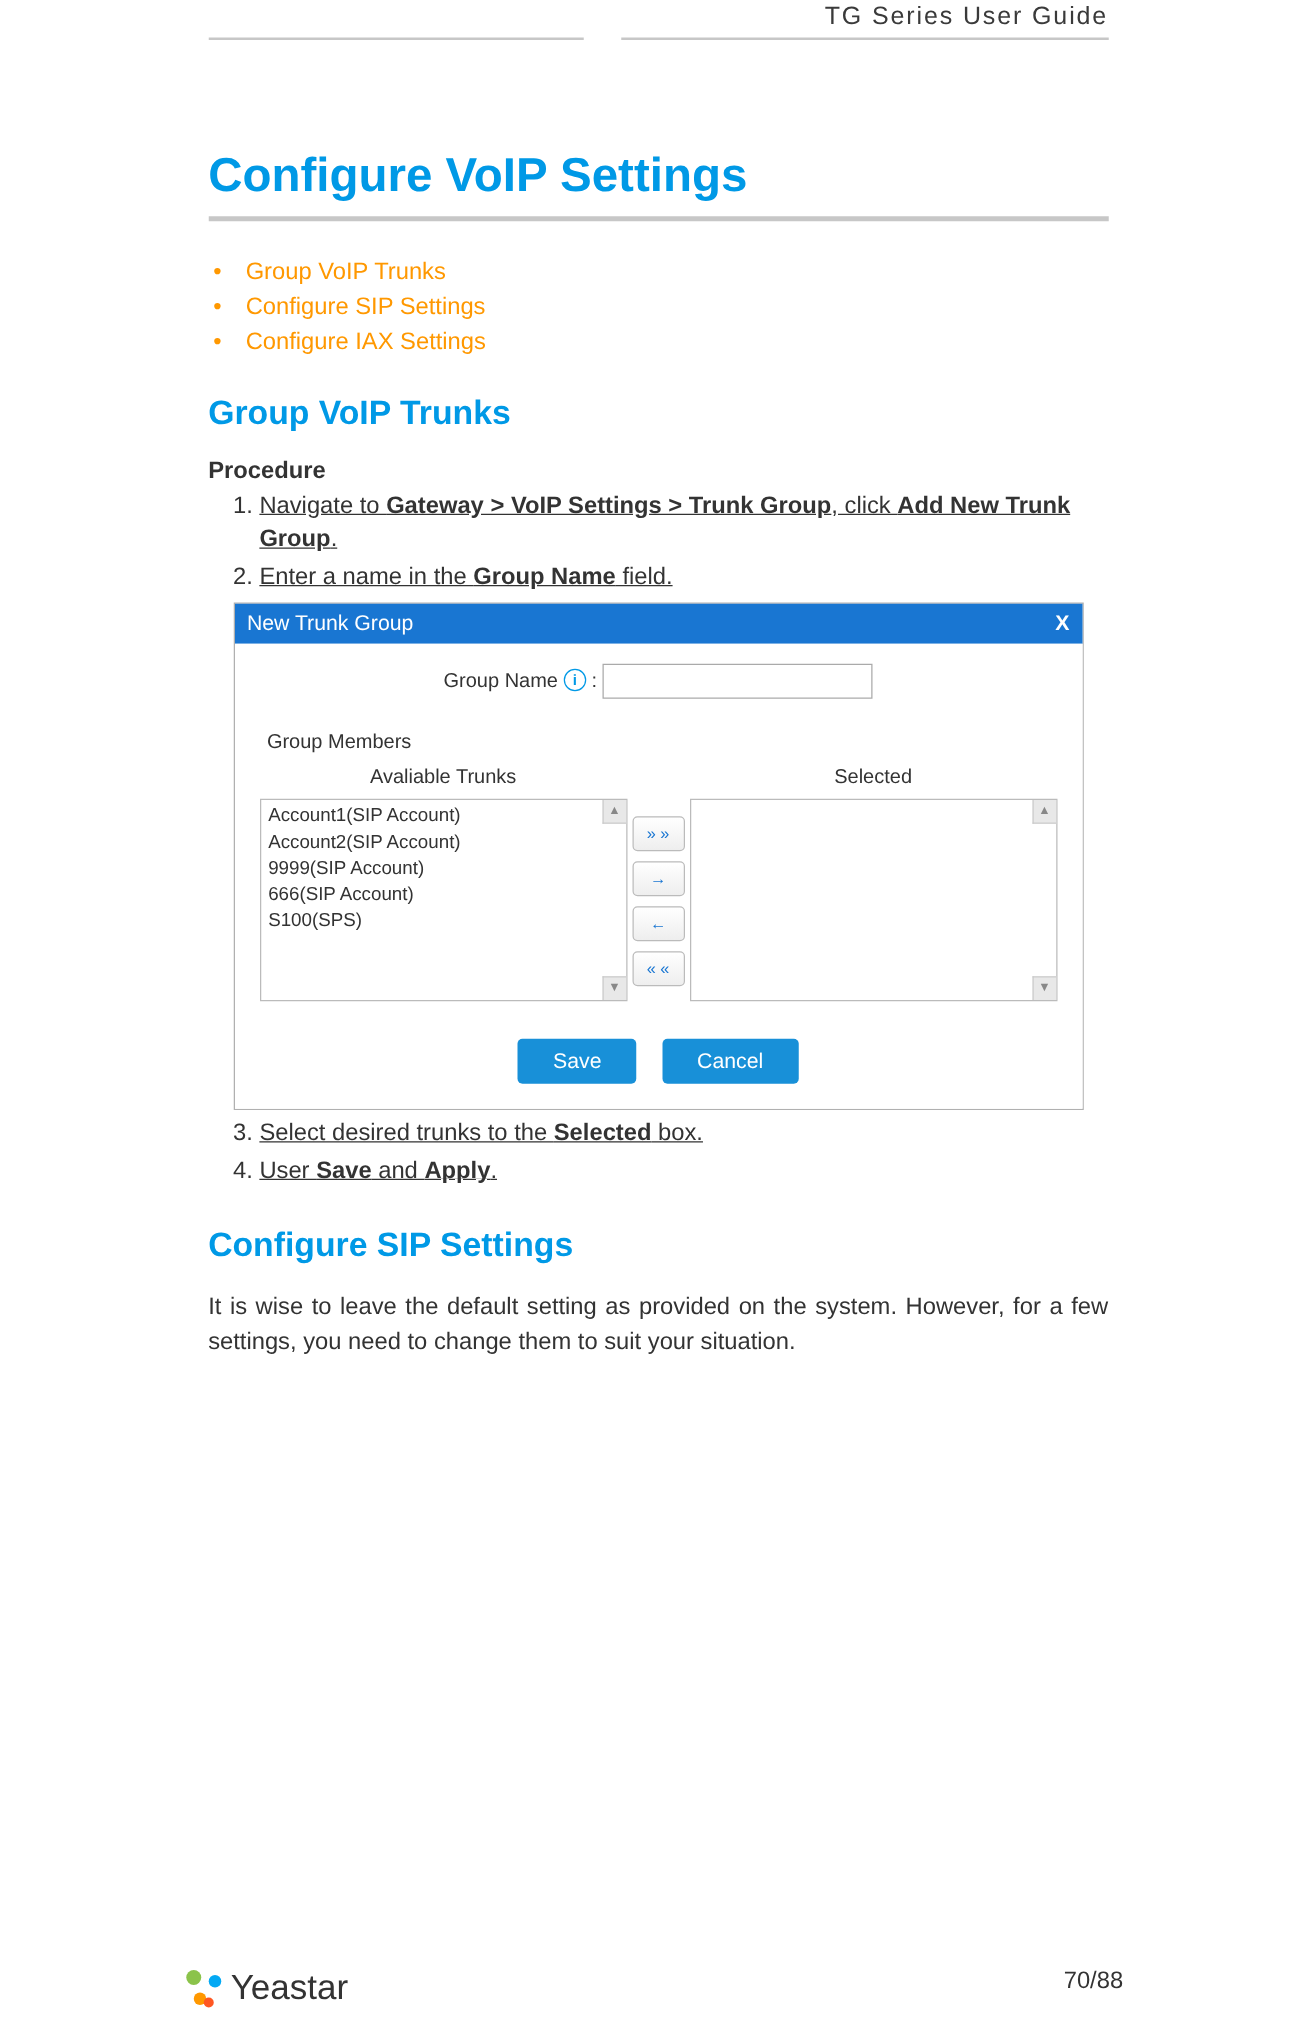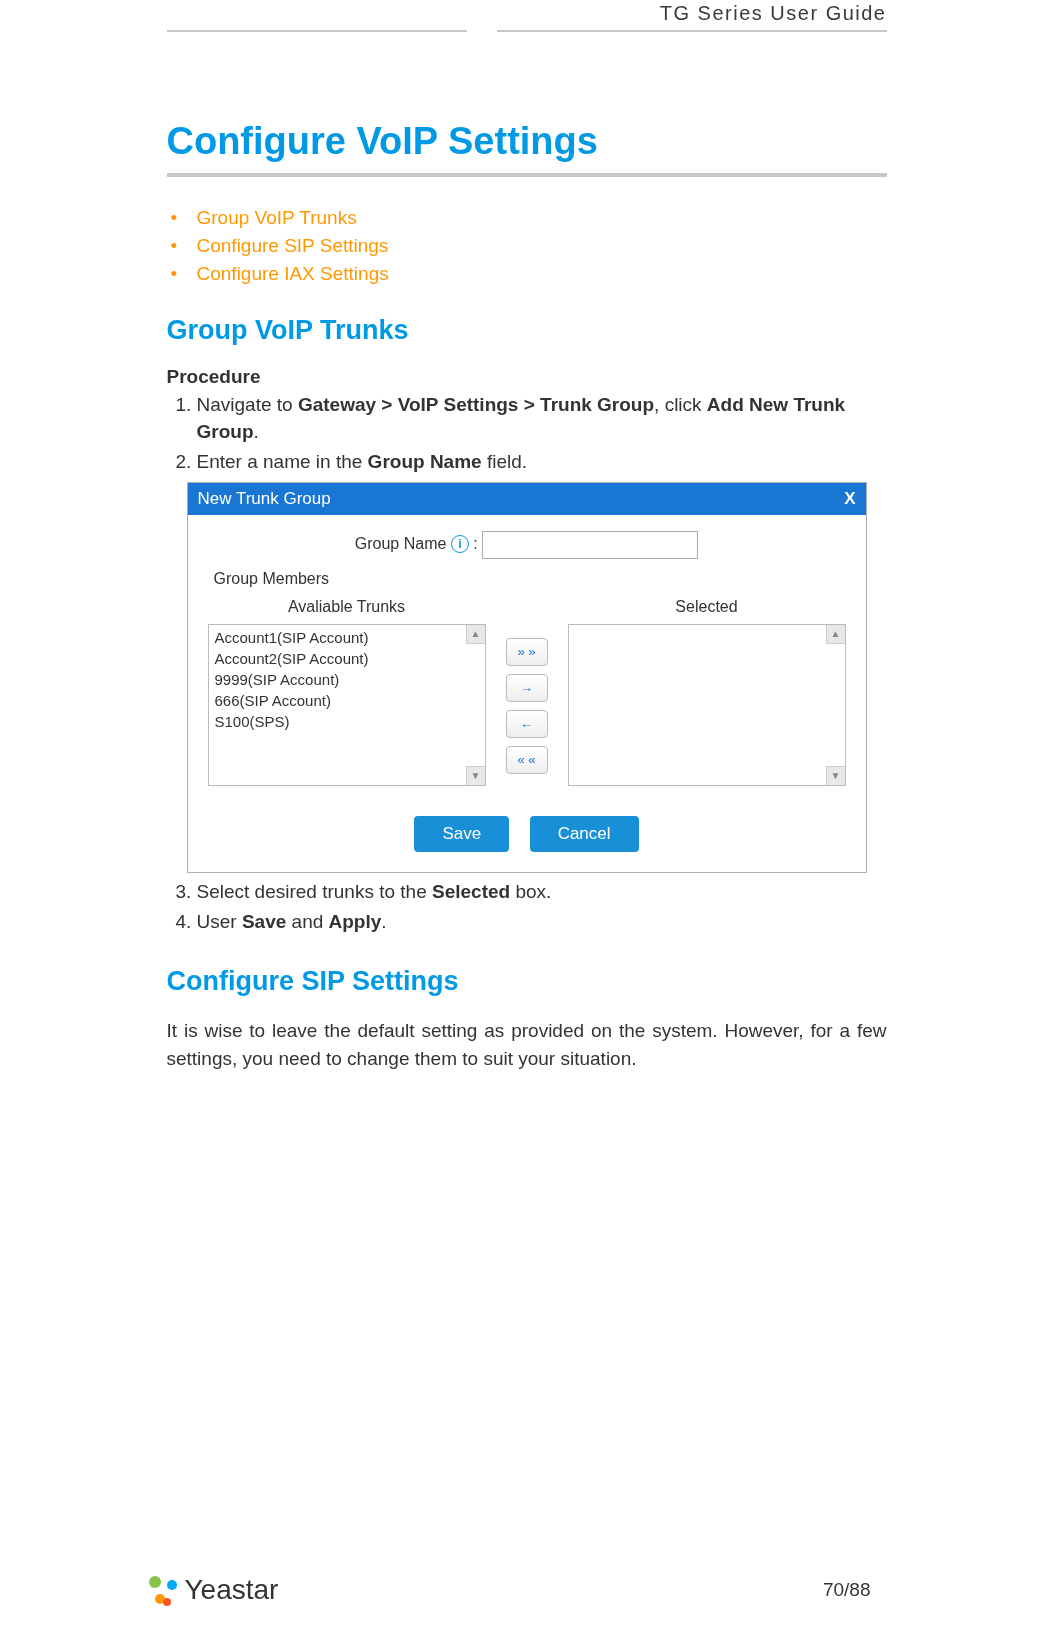--- a/index.html
+++ b/index.html
@@ -81,22 +81,23 @@
     }
     .procedure-label {
       font-weight: bold;
       margin: 18px 0 0 0;
     }
     ol.steps {
       padding-left: 26px;
       margin: 0 0 6px 0;
     }
     ol.steps li {
-      margin: 4px 4px;
+      margin: 4px 15px;
       line-height: 1.4;
+      text-decoration: underline;
     }
     .bold { font-weight: bold; }
     
     .dialog-frame {
       border: 1px solid #b0b0b0;
       margin: 6px 20px 6px 20px;
       font-family: Arial, sans-serif;
     }
     .dialog-title {
       background: #1976d2;
@@ -114,21 +115,21 @@
       cursor: pointer;
     }
     .dialog-body {
       background: #fff;
       padding: 16px 20px 20px 20px;
       font-size: 16px;
       color: #333;
     }
     .group-name-row {
       text-align: center;
-      margin-bottom: 11px;
+      margin-bottom: 26px;
     }
     .group-name-row label {
       color: #333;
     }
     .info-icon {
       display: inline-flex;
       width: 16px; height: 16px;
       border: 1.5px solid #0099e6;
       border-radius: 50%;
       color: #0099e6;
@@ -144,21 +145,21 @@
       width: 210px;
       vertical-align: middle;
     }
     .members-label {
       color: #333;
       margin: 4px 0 10px 6px;
     }
     .transfer {
       display: flex;
       align-items: flex-start;
-      gap: 20px;
+      gap: 4px;
       justify-content: center;
     }
     .col {
       flex: 1;
     }
     .col-header {
       text-align: center;
       color: #333;
       margin-bottom: 8px;
     }
@@ -213,24 +214,24 @@
       border-radius: 4px;
       padding: 8px 28px;
       font-size: 17px;
       margin: 0 8px;
       cursor: pointer;
     }
     .footer-area {
       position: absolute;
       bottom: 20px;
       left: 40px;
-      right: 76px;
+      right: 48px;
       display: flex;
       justify-content: space-between;
-      align-items: center;
+      align-items: flex-start;
     }
     .logo {
       display: flex;
       align-items: center;
       gap: 6px;
       font-size: 28px;
       color: #333;
       font-weight: 500;
     }
     .logo-icon {

